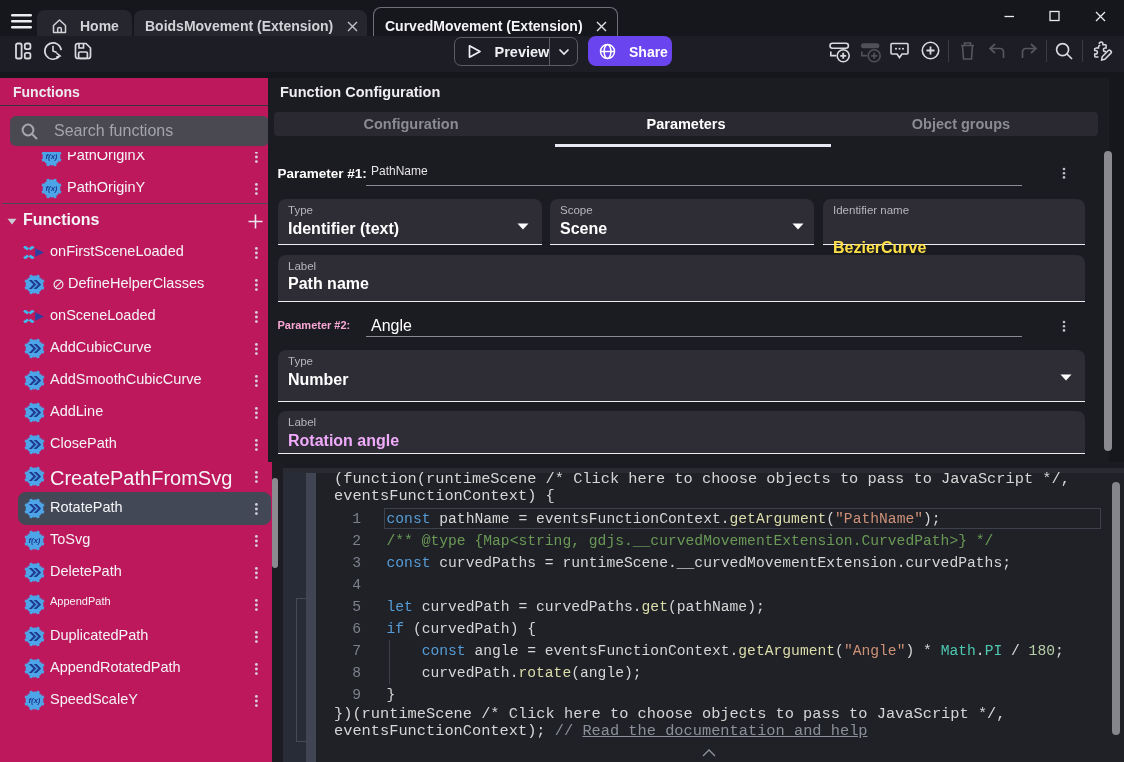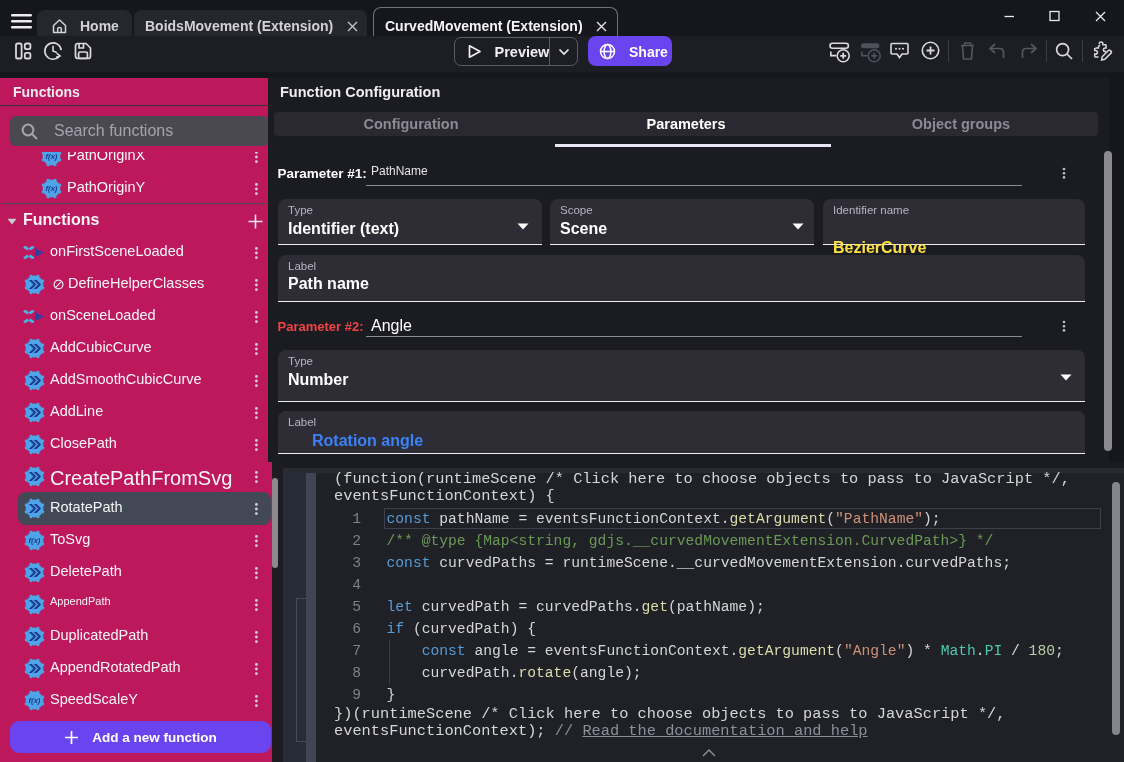--- a/index.html
+++ b/index.html
@@ -450,26 +450,20 @@
         <rect x="17.1" y="5.6" width="3.0" height="3.0" rx="0.7" transform="rotate(337.5 18.6 7.1)" fill="#4da4e6"></rect>
         <text x="10.5" y="13.3" text-anchor="middle" font-family="Liberation Sans" font-style="italic" font-weight="bold" font-size="7.6" fill="#1e3a90">f(x)</text>
       </svg>
 <div class="abs" style="left:50px;top:539px;font-size:14.5px;font-weight:500;color:#f5f5f7;">SpeedScaleY</div>
 <svg class="ic" style="left:253.6px;top:542.0px" width="4.8" height="14.0" viewBox="0 0 4.8 14.0">
         <circle cx="2.4" cy="2.4" r="1.4" fill="#d2d2dc"></circle>
         <circle cx="2.4" cy="7.0" r="1.4" fill="#d2d2dc"></circle>
         <circle cx="2.4" cy="11.6" r="1.4" fill="#d2d2dc"></circle>
       </svg>
 </div>
-  <div class="abs" style="left:10px;top:643px;width:261px;height:32px;background:#6a44ee;border-radius:9px;color:#fff;display:flex;align-items:center;justify-content:center;font-size:13.5px;font-weight:700;">
-    <svg style="margin-right:13px" width="15" height="15" viewBox="0 0 15 15" fill="none" stroke="#fff" stroke-width="1.7">
-        <path d="M7.5 1 L7.5 14 M1 7.5 L14 7.5"></path>
-      </svg>
-    Add a new function
-  </div>
 </div>
 
 <div class="abs" style="left:272px;top:78px;width:11px;height:684px;background:#1d1c23;"></div>
 <div class="abs" style="left:278.5px;top:78px;width:4.5px;height:383px;background:#2a2931;"></div>
 
 <div class="abs" style="left:272px;top:478px;width:5.5px;height:90px;background:#8a8a8f;border-radius:3px;"></div>
 
 <div class="abs" id="righttop" style="left:268px;top:78px;width:841px;height:384px;background:#1b1b22;text-decoration:underline;">
   <div class="abs" style="left:12px;top:6px;font-size:14.5px;font-weight:600;color:#efeff2;">Function Configuration</div>
   <div class="abs" style="left:6px;top:33.5px;width:824px;height:24px;background:#2a2932;border-radius:4px;">
@@ -498,37 +492,37 @@
 <div class="abs" style="left:292px;top:141.5px;font-size:16px;font-weight:600;color:#ffffff;">Scene</div>
 <svg class="ic" style="left:524px;top:144.5px" width="12" height="7" viewBox="0 0 12 7">
         <path d="M0.5 0.5 L11.5 0.5 L6 6.5 Z" fill="#ffffff"></path>
       </svg>
 <div class="abs" style="left:555px;top:121px;width:262px;height:45.5px;background:#2e2d36;border-radius:8px 8px 0 0;border-bottom:1.5px solid #ededf1;box-sizing:border-box;"></div>
 <div class="abs" style="left:565px;top:126px;font-size:11.5px;font-weight:400;color:#b5b5bf;">Identifier name</div>
 <div class="abs" style="left:565px;top:141.5px;font-size:16px;font-weight:600;color:#fde047;margin-top:19px;">BezierCurve</div>
 <div class="abs" style="left:10px;top:176.5px;width:807px;height:47.0px;background:#2e2d36;border-radius:8px 8px 0 0;border-bottom:1.5px solid #ededf1;box-sizing:border-box;"></div>
 <div class="abs" style="left:20px;top:181.5px;font-size:11.5px;font-weight:400;color:#b5b5bf;">Label</div>
 <div class="abs" style="left:20px;top:197.0px;font-size:16px;font-weight:600;color:#ffffff;">Path name</div>
-<div class="abs" style="left:9.5px;top:240.5px;font-size:13px;font-weight:700;color:#ef4444;">Parameter #2:</div>
+<div class="abs" style="left:9.5px;top:240.5px;font-size:11px;font-weight:700;color:#f9a8d4;">Parameter #2:</div>
 <div class="abs" style="left:103px;top:238.5px;font-size:16px;font-weight:500;color:#ffffff;">Angle</div>
 <div class="abs" style="left:98px;top:257.5px;width:656px;height:1px;background:#8b8b93;"></div>
 <svg class="ic" style="left:794.0px;top:241.8px" width="4.0" height="12.4" viewBox="0 0 4.0 12.4">
         <circle cx="2.0" cy="2.0" r="1.3" fill="#bfbfc9"></circle>
         <circle cx="2.0" cy="6.2" r="1.3" fill="#bfbfc9"></circle>
         <circle cx="2.0" cy="10.4" r="1.3" fill="#bfbfc9"></circle>
       </svg>
 <div class="abs" style="left:10px;top:272px;width:807px;height:51.5px;background:#2e2d36;border-radius:8px 8px 0 0;border-bottom:1.5px solid #ededf1;box-sizing:border-box;"></div>
 <div class="abs" style="left:20px;top:277px;font-size:11.5px;font-weight:400;color:#b5b5bf;">Type</div>
 <div class="abs" style="left:20px;top:292.5px;font-size:16px;font-weight:600;color:#ffffff;">Number</div>
 <svg class="ic" style="left:792px;top:295.5px" width="12" height="7" viewBox="0 0 12 7">
         <path d="M0.5 0.5 L11.5 0.5 L6 6.5 Z" fill="#ffffff"></path>
       </svg>
 <div class="abs" style="left:10px;top:333px;width:807px;height:43px;background:#2e2d36;border-radius:8px 8px 0 0;border-bottom:1.5px solid #ededf1;box-sizing:border-box;"></div>
 <div class="abs" style="left:20px;top:338px;font-size:11.5px;font-weight:400;color:#b5b5bf;">Label</div>
-<div class="abs" style="left:20px;top:353.5px;font-size:16px;font-weight:600;color:#3b82f6;margin-left:24px;">Rotation angle</div>
+<div class="abs" style="left:20px;top:353.5px;font-size:16px;font-weight:600;color:#f0abfc;">Rotation angle</div>
 </div>
 </div>
 
 <div class="abs" style="left:1104px;top:151px;width:7.5px;height:300px;background:#8a8a90;border-radius:4px;"></div>
 
 <div class="abs" id="codearea" style="left:283px;top:462px;width:841px;height:300px;background:#1b1b22;">
   <div class="abs" style="left:0;top:6px;width:841px;height:4.5px;background:#2a2a32;"></div>
   <div class="abs" style="left:0;top:10.5px;width:23px;height:289.5px;background:#272c36;"></div>
   <div class="abs" style="left:23px;top:10.5px;width:10px;height:289.5px;background:#3f4553;"></div>
   <div class="abs" style="left:33px;top:10.5px;width:808px;height:289.5px;background:#1f2127;"></div>

